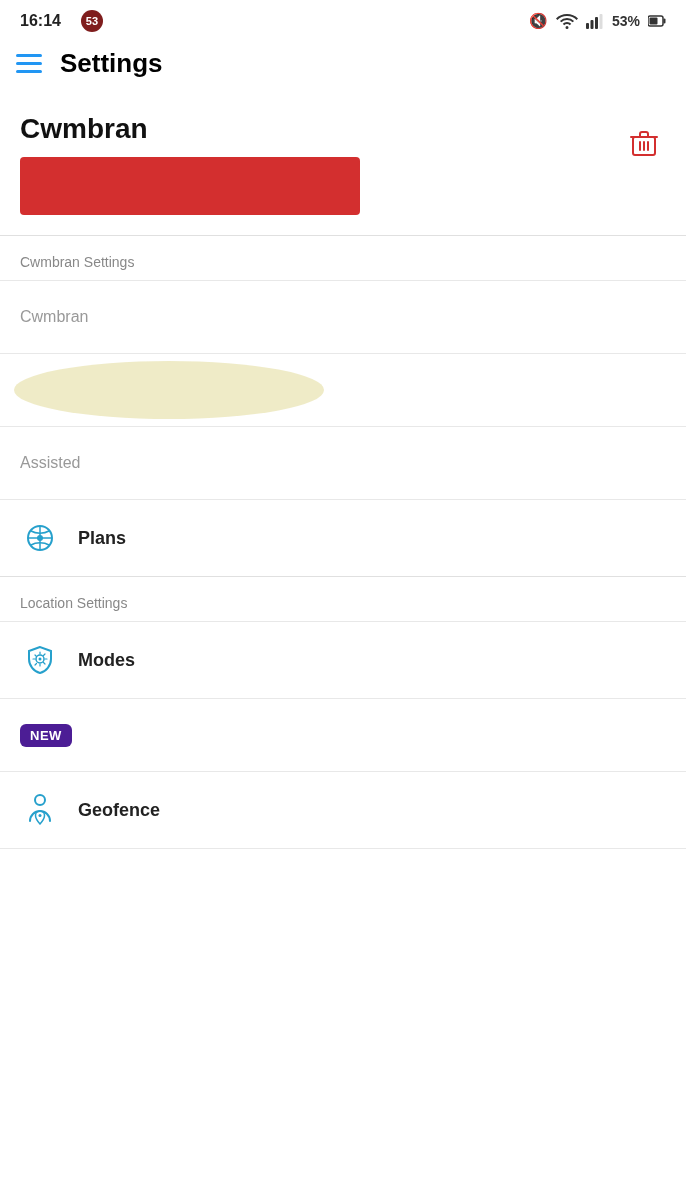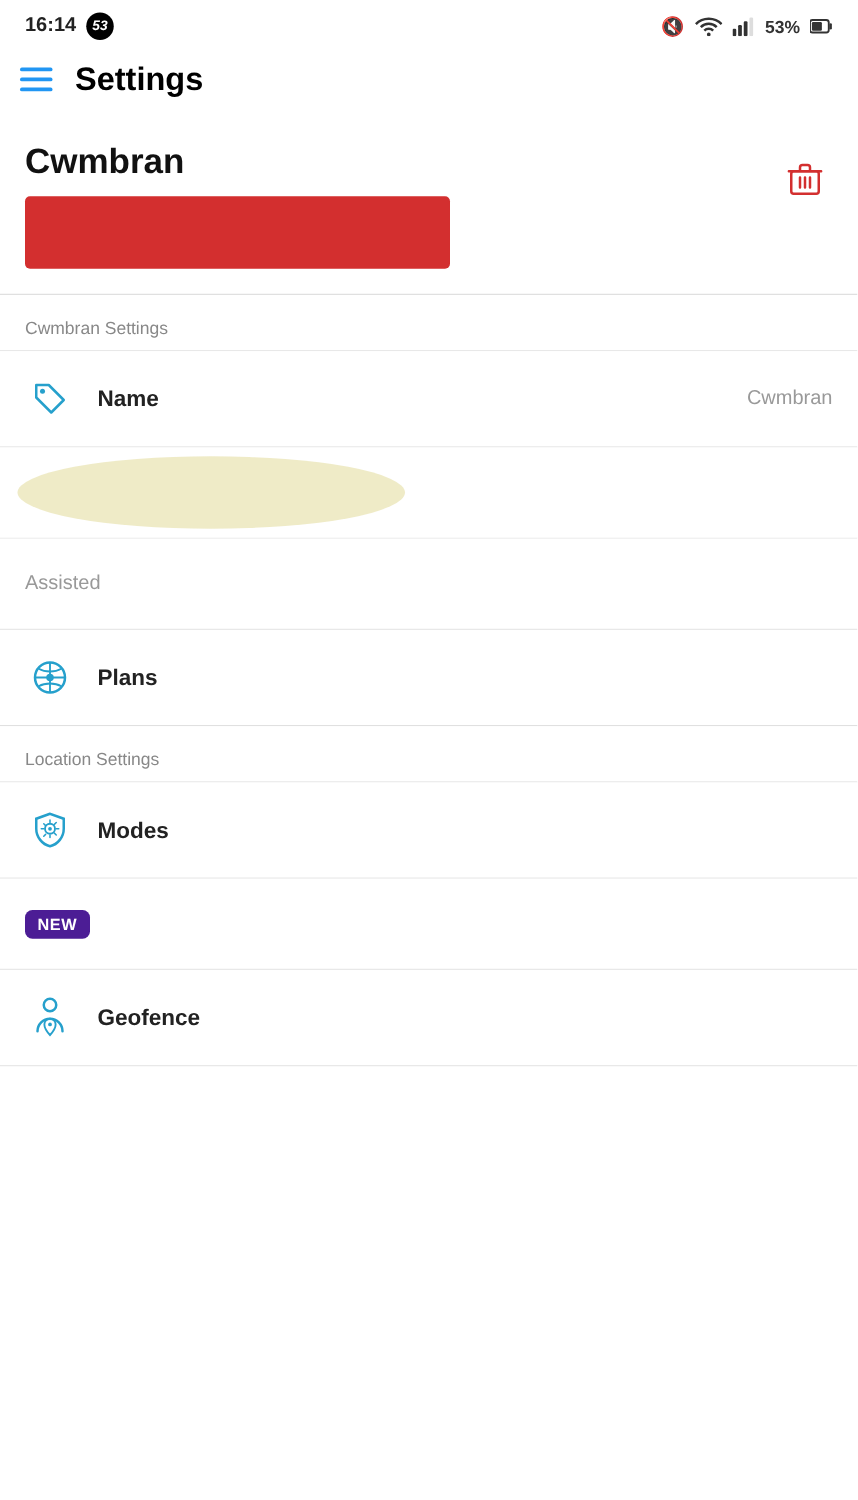--- a/index.html
+++ b/index.html
@@ -18,35 +18,34 @@
       justify-content: space-between;
       align-items: center;
       padding: 10px 20px 6px 20px;
       font-size: 15px;
       font-weight: 600;
       background: #fff;
     }
     .status-left {
       display: flex;
       align-items: center;
-      gap: 8px;
+      gap: 20px;
     }
     .status-time { font-weight: 700; font-size: 16px; }
     .status-badge {
-      background: #000000;
+      background: #7f1d1d;
       color: #fff;
       border-radius: 50%;
       width: 22px;
       height: 22px;
       font-size: 11px;
       display: flex;
       align-items: center;
       justify-content: center;
       font-weight: 600;
-      font-style: italic;
     }
     .status-right {
       display: flex;
       align-items: center;
       gap: 8px;
       font-size: 14px;
       color: #333;
     }
     .battery-text { font-weight: 600; font-size: 14px; }
 
@@ -257,30 +256,20 @@
   </button>
 </div>
 
 <div class="divider"></div>
 
 <div class="section-header">Cwmbran Settings</div>
 
 <div class="section-divider"></div>
 
 <div class="settings-item">
-  <div class="settings-item-left">
-    <div class="item-icon">
-
-      <svg width="30" height="30" viewBox="0 0 30 30" fill="none">
-        <path d="M4 4h10l12 12-10 10L4 14V4z" stroke="#26a0cc" stroke-width="2" fill="none" stroke-linejoin="round"></path>
-        <circle cx="9" cy="9" r="2" fill="#26a0cc"></circle>
-      </svg>
-    </div>
-    <span class="item-label">Name</span>
-  </div>
   <span class="item-value">Cwmbran</span>
 </div>
 
 <div class="section-divider"></div>
 
 <div class="settings-item change-address-row" style="position:relative;">
   <div class="change-address-highlight"></div>
 </div>
 
 <div class="section-divider"></div>

